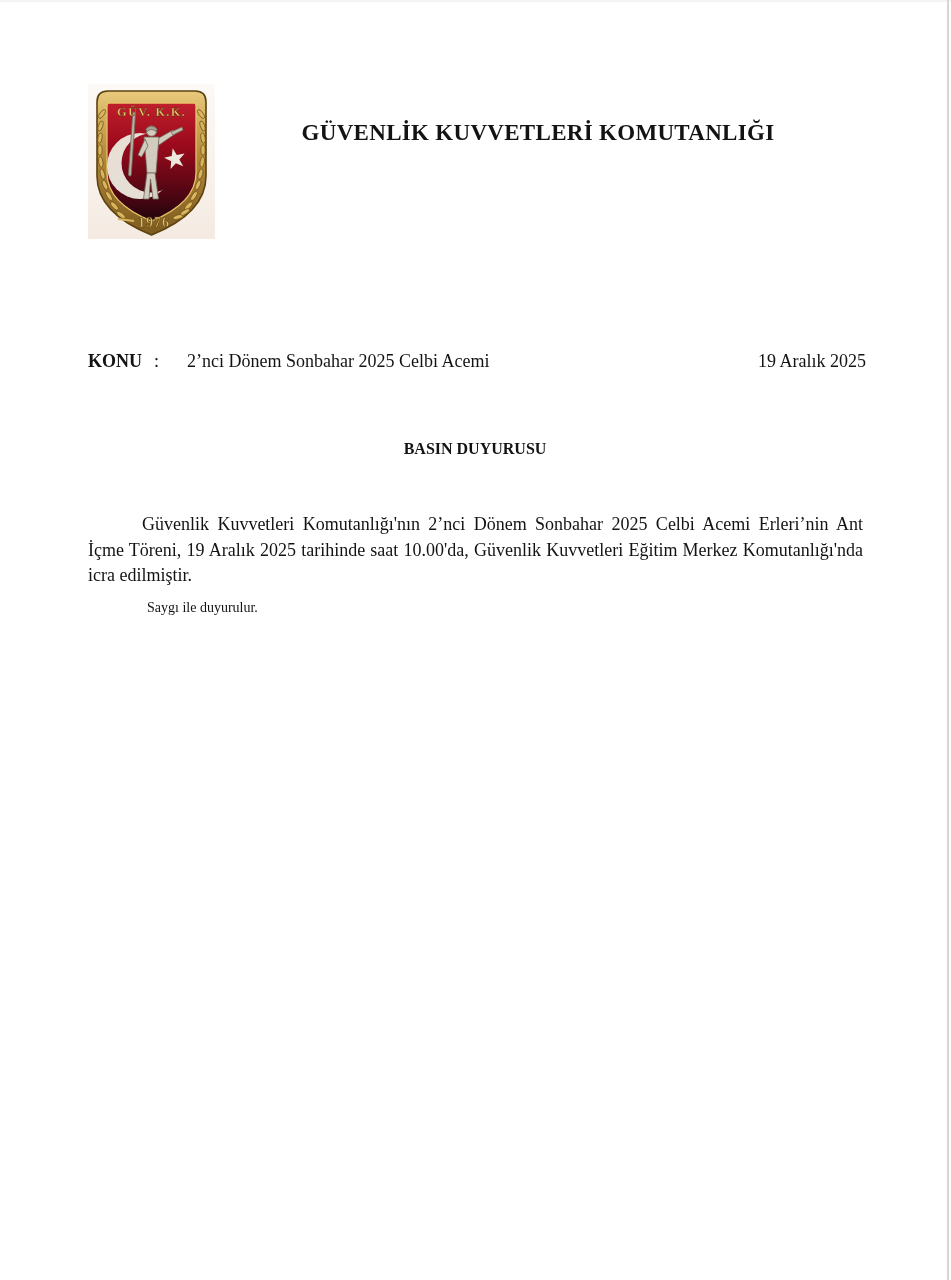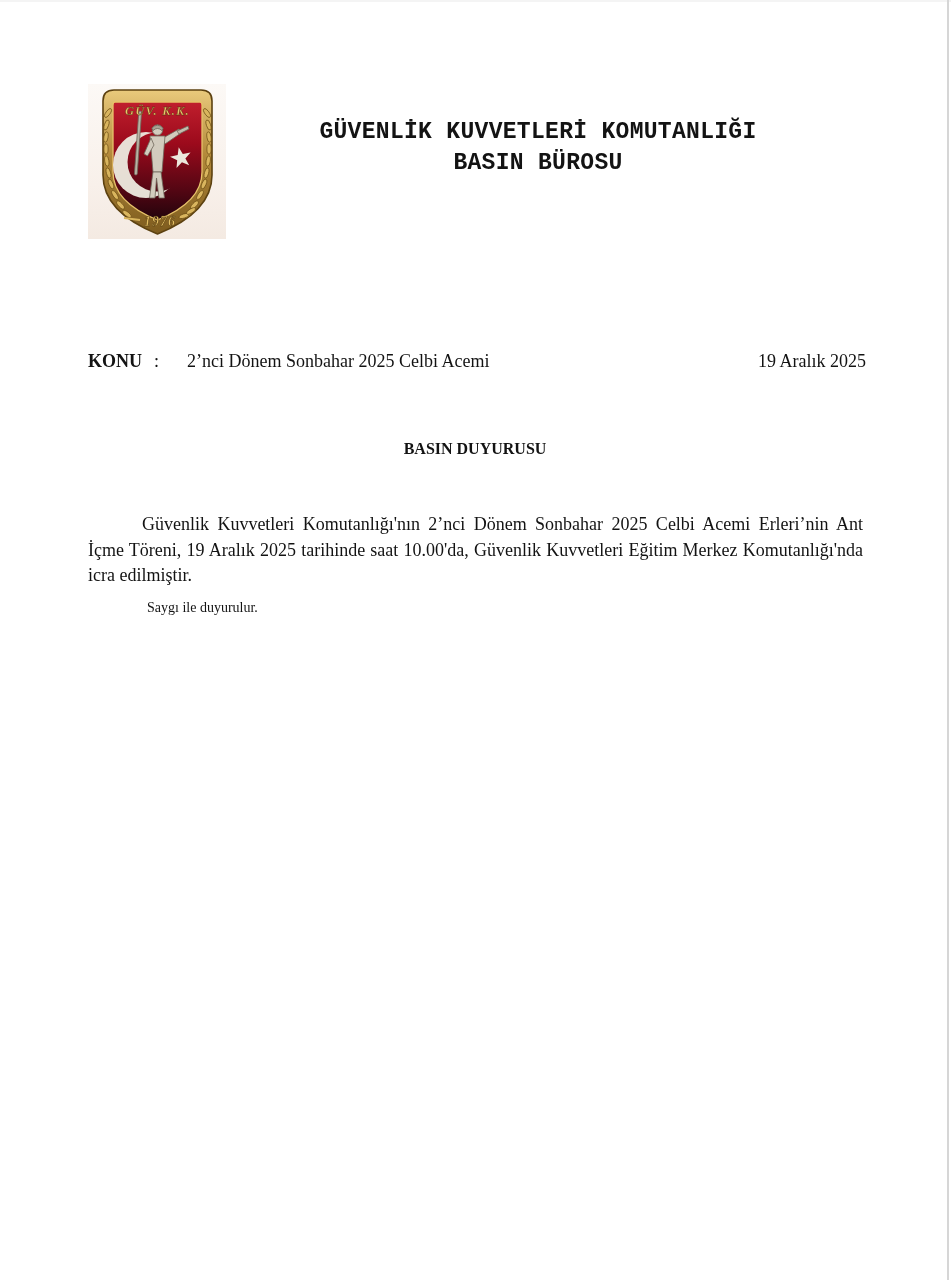--- a/index.html
+++ b/index.html
@@ -4,31 +4,31 @@
 <style>
   html,body{margin:0;padding:0;background:#ffffff;}
   .page{
     position:relative;width:951px;height:1280px;background:#ffffff;
     font-family:"Liberation Serif",serif;color:#131313;overflow:hidden;
   }
   .top-edge{position:absolute;top:0;left:0;width:951px;height:2px;background:#f4f4f4;}
   .right-edge{position:absolute;top:0;right:2px;width:2px;height:1280px;background:#d6d6d6;}
 
   .emblem-photo{
-    position:absolute;left:88px;top:84px;width:138px;height:155px;
+    position:absolute;left:88px;top:84px;width:127px;height:155px;
     background:linear-gradient(180deg,#fcf9f6 0%,#f8f0ea 65%,#f4eae2 100%);
-    display:flex;align-items:center;justify-content:center;font-style:italic;
+    display:flex;align-items:flex-end;justify-content:center;
   }
 
   .header-title{
     position:absolute;top:117px;left:215px;right:90px;
     text-align:center;font-weight:bold;font-size:23px;line-height:31px;
     letter-spacing:0.3px;white-space:nowrap;
   }
-  .header-title span{display:block;font-family:Liberation Mono, monospace;}
+  .header-title span{display:block;}
 
   .meta-row{
     position:absolute;top:350px;left:88px;right:85px;
     display:flex;align-items:flex-start;font-size:18px;line-height:23px;
   }
   .subject{display:flex;gap:12px;}
   .subject-label{font-weight:bold;}
   .subject-colon{margin-right:16px;}
   .subject-lines span{display:block;white-space:nowrap;text-align:right;}
   .meta-date{margin-left:auto;white-space:nowrap;}
@@ -116,21 +116,20 @@
 
       <path d="M30,133 L46,135" stroke="#d9b55e" stroke-width="2"></path>
       <use href="#leaf" transform="translate(90,131) rotate(165)"></use>
       <use href="#leaf" transform="translate(97,126) rotate(150)"></use>
       <text x="66" y="141" text-anchor="middle" font-family="Liberation Serif, serif" font-size="14" font-weight="bold" letter-spacing="1" fill="#e3bd62" stroke="#4a340c" stroke-width="0.4">1976</text>
     </svg>
   </div>
 
   <div class="header-title">
     <span>GÜVENLİK KUVVETLERİ KOMUTANLIĞI</span>
-    <span>BASIN BÜROSU</span>
   </div>
 
   <div class="meta-row">
     <div class="subject">
       <span class="subject-label">KONU</span>
         <span class="subject-colon">:</span>
       <span class="subject-lines">
         <span>2’nci Dönem Sonbahar 2025 Celbi Acemi</span>
       </span>
     </div>

